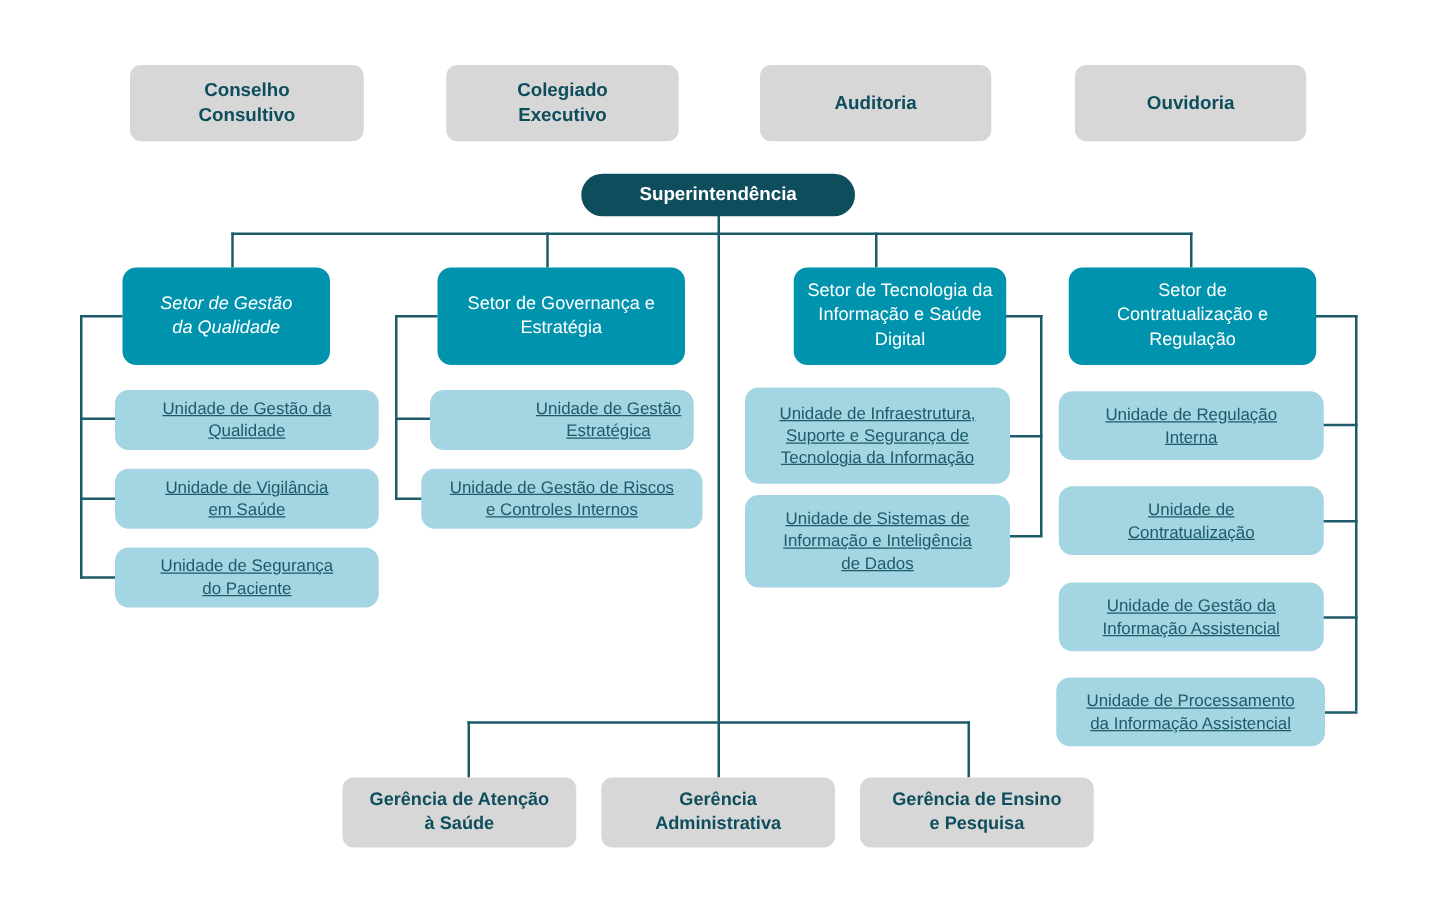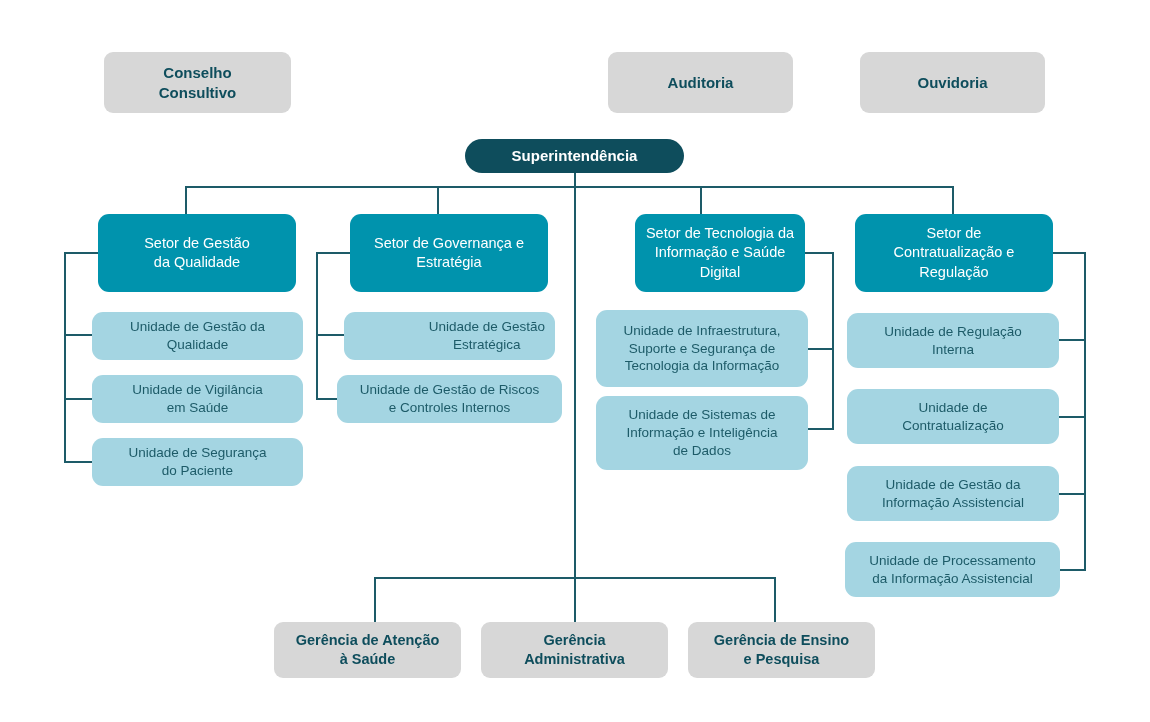--- a/index.html
+++ b/index.html
@@ -57,20 +57,21 @@
     font-weight: normal;
     font-size: 14.5px;
     border-radius: 11px;
   }
   .node.unit {
     background: #a4d5e2;
     color: #1d5b68;
     font-weight: normal;
     font-size: 13.5px;
     border-radius: 11px;
+    text-decoration: underline;
   }
   .node.management {
     background: #d7d7d7;
     color: #0e4d5c;
     font-weight: bold;
     font-size: 14.5px;
     border-radius: 9px;
   }
 
   
@@ -123,32 +124,36 @@
 
   <div class="conn h" style="left:374px; top:577px; width:402px;"></div>
   <div class="conn v" style="left:374px; top:577px; height:45px;"></div>
   <div class="conn v" style="left:574px; top:577px; height:45px;"></div>
   <div class="conn v" style="left:774px; top:577px; height:45px;"></div>
 
   <div class="node advisory" style="left:104px; top:52px; width:187px; height:61px;">
     <span>Conselho
 Consultivo</span>
   </div>
+  <div class="node advisory" style="left:357px; top:52px; width:186px; height:61px;">
+    <span>Colegiado
+Executivo</span>
+  </div>
   <div class="node advisory" style="left:608px; top:52px; width:185px; height:61px;">
     <span>Auditoria</span>
   </div>
   <div class="node advisory" style="left:860px; top:52px; width:185px; height:61px;">
     <span>Ouvidoria</span>
   </div>
 
   <div class="node root" style="left:465px; top:139px; width:219px; height:34px;text-align:center;">
     <span>Superintendência</span>
   </div>
 
-  <div class="node sector" style="left:98px; top:214px; width:198px; height:78px;">
+  <div class="node sector" style="left:98px; top:214px; width:166px; height:78px;font-style:italic;">
     <span>Setor de Gestão
 da Qualidade</span>
   </div>
   <div class="node sector" style="left:350px; top:214px; width:198px; height:78px;">
     <span>Setor de Governança e
 Estratégia</span>
   </div>
   <div class="node sector" style="left:635px; top:214px; width:170px; height:78px;">
     <span>Setor de Tecnologia da
 Informação e Saúde

